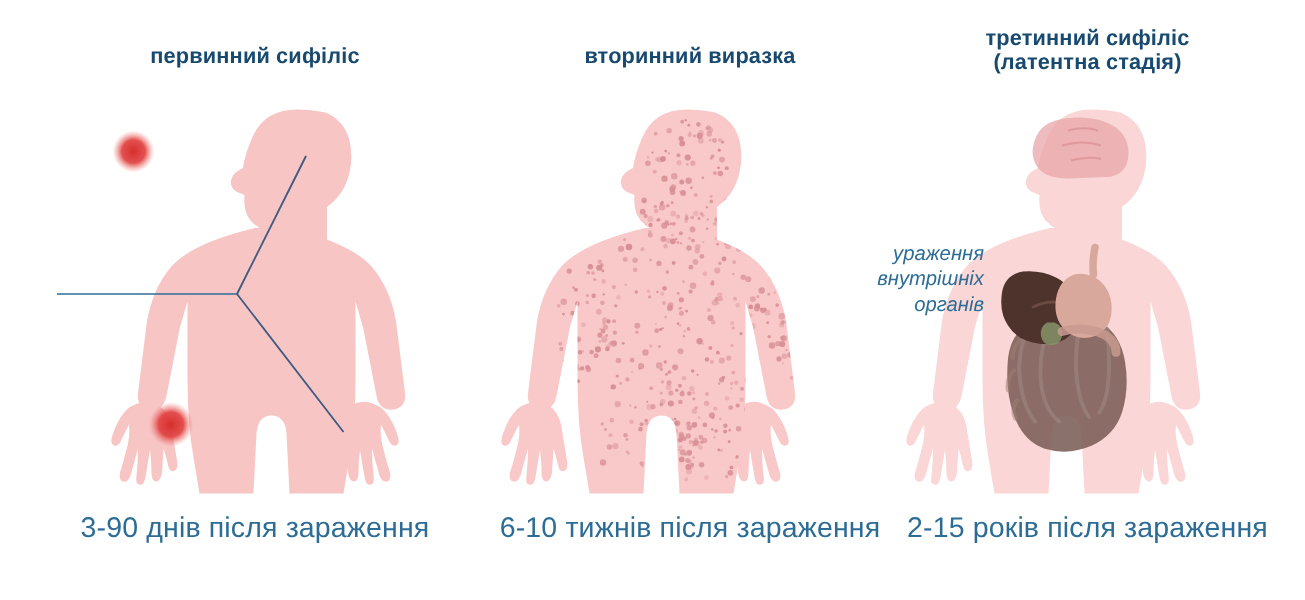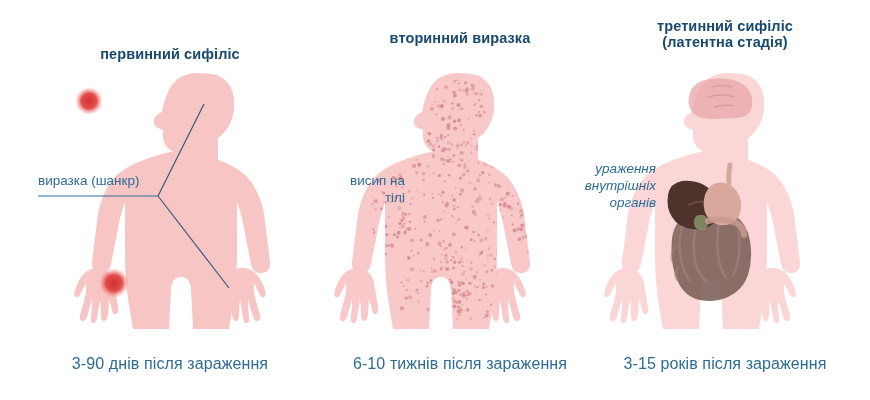--- a/index.html
+++ b/index.html
@@ -13,30 +13,29 @@
   #stage-1{left:0;width:340px;}
   #stage-2{left:330px;width:260px;}
   #stage-3{left:580px;width:290px;}
 
   .stage-title{
     position:absolute;left:0;width:100%;
     text-align:center;color:#18496f;
     font-size:14.5px;font-weight:bold;line-height:16px;
     letter-spacing:.1px;white-space:pre-line;
   }
-  #stage-1 .stage-title{top:46px;}
+  #stage-1 .stage-title{top:30px;}
   #stage-2 .stage-title{top:30px;}
   #stage-3 .stage-title{top:18px;}
 
   .stage-caption{
     position:absolute;left:0;width:100%;
     text-align:center;color:#2d6c95;
-    font-size:16px;font-weight:400;top:342px;
+    font-size:19px;font-weight:400;top:342px;
     letter-spacing:.1px;
-    margin-top:13px;
   }
 
   .figure-wrap{position:absolute;top:55px;left:0;width:100%;height:275px;}
   .figure-wrap svg{display:block;width:100%;height:100%;}
 
   .annot{
     position:absolute;color:#2d6c95;font-size:13.5px;
     line-height:17px;font-weight:400;white-space:pre-line;
   }
   #annot-chancre{left:38px;top:172px;text-align:left;}
@@ -661,26 +660,23 @@
 
         <g>
           <path d="M136 128 q-10 4 -12 16 q-2 13 6 21 q9 8 20 4 q10 -4 11 -16 q1 -13 -8 -21 q-8 -6 -17 -4 z" fill="#d8a89c"></path>
           <path d="M150 110 q-2 10 -1 18" stroke="#d8a89c" stroke-width="5" fill="none" stroke-linecap="round"></path>
         </g>
 
         <path d="M128 166 q14 -4 28 2 q8 4 8 12" stroke="#c99a8f" stroke-width="6" fill="none" stroke-linecap="round" opacity=".85"></path>
       </svg>
     </div>
 
-    <div class="stage-caption">3-15 років після зараження</div>
+    <div class="stage-caption">2-15 років після зараження</div>
   </div>
 
-  <div class="annot" id="annot-chancre">виразка (шанкр)</div>
-  <div class="annot" id="annot-rash">висип на
-тілі</div>
   <div class="annot" id="annot-organs">ураження
 внутрішніх
 органів</div>
 
   <svg class="leader" viewBox="0 0 870 400" xmlns="http://www.w3.org/2000/svg">
     <line x1="38" y1="196" x2="158" y2="196" stroke="#2d6c95" stroke-width="1.1"></line>
     <line x1="158" y1="196" x2="204" y2="104" stroke="#3b5a80" stroke-width="1.2"></line>
     <line x1="158" y1="196" x2="229" y2="288" stroke="#3b5a80" stroke-width="1.2"></line>
   </svg>
 

